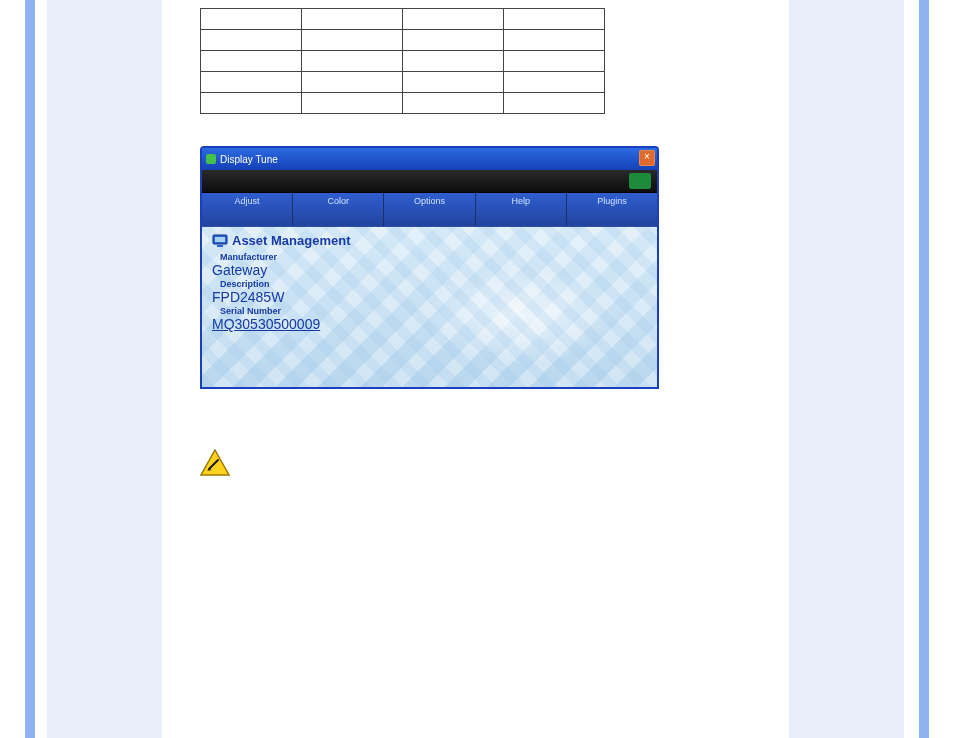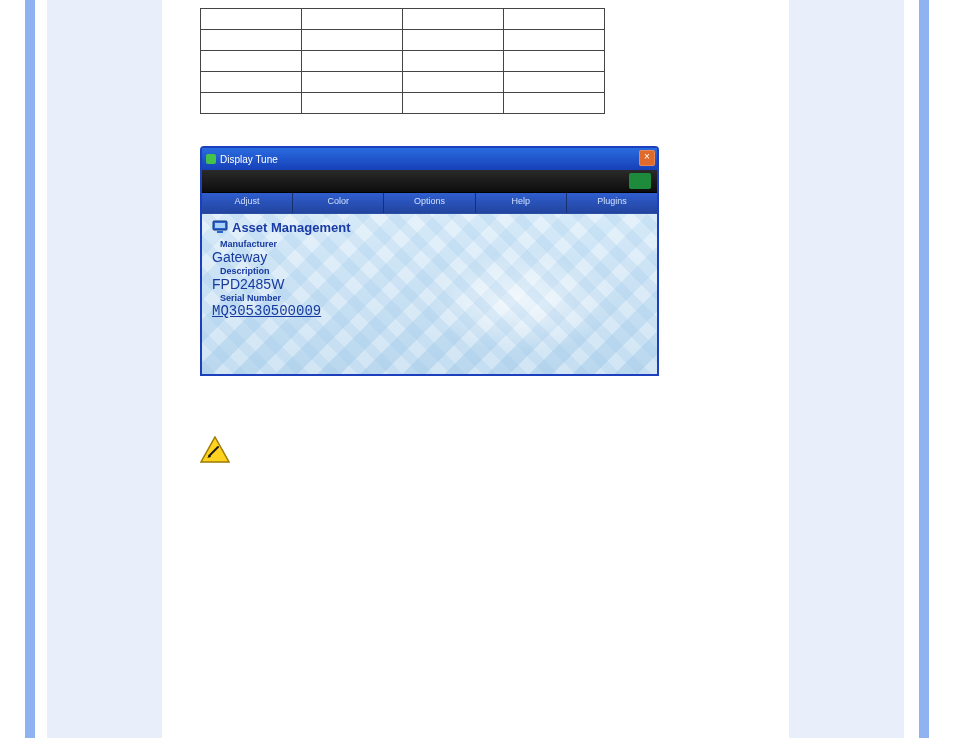--- a/index.html
+++ b/index.html
@@ -114,21 +114,21 @@
   .dt-toolbar-btn {
     position: absolute;
     right: 6px;
     top: 3px;
     width: 22px;
     height: 16px;
     background: #1e8a3b;
     border-radius: 2px;
   }
   .dt-tabs {
-    height: 20px;
+    height: 33px;
     background: linear-gradient(#2f5ecf, #22449e);
     display: flex;
   }
   .dt-tab {
     flex: 1;
     text-align: center;
     color: #cfe0ff;
     font-size: 9px;
     line-height: 16px;
     border-right: 1px solid #17306f;
@@ -151,21 +151,21 @@
     content: "";
     position: absolute;
     inset: 0;
     background:
       repeating-linear-gradient(45deg, rgba(160,200,235,0.25) 0 10px, rgba(255,255,255,0) 10px 22px),
       repeating-linear-gradient(-45deg, rgba(255,255,255,0.35) 0 14px, rgba(255,255,255,0) 14px 30px);
     pointer-events: none;
   }
   .dt-heading {
     display: flex;
-    align-items: flex-start;
+    align-items: center;
     font-weight: bold;
     font-size: 13px;
     color: #1a3aa5;
     margin-bottom: 3px;
     position: relative;
     z-index: 1;
   }
   .dt-heading svg { margin-right: 4px; }
   .dt-cols {
     display: flex;
@@ -180,21 +180,21 @@
     font-weight: bold;
     font-size: 9px;
     margin-top: 1px;
     margin-left: 8px;
   }
   .dt-val {
     color: #173aa0;
     font-size: 14px;
     margin-bottom: 1px;
   }
-  .dt-val.u { text-decoration: underline; font-family: Liberation Mono, monospace; }
+  .dt-val.u { text-decoration: underline; }
   
   .warn-row {
     margin-top: 60px;
   }
 </style>
 </head>
 <body>
 
 <div class="stripe-outer-left"></div>
 <div class="sidebar-left"></div>

